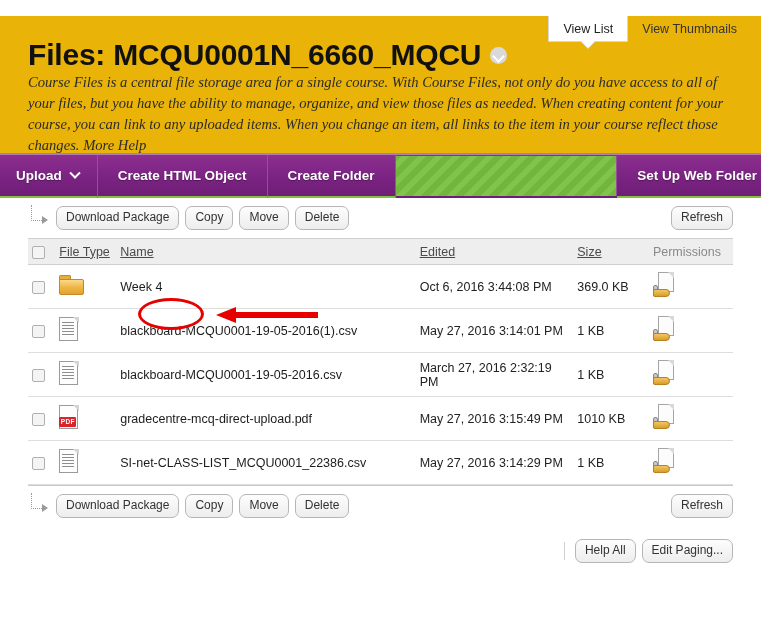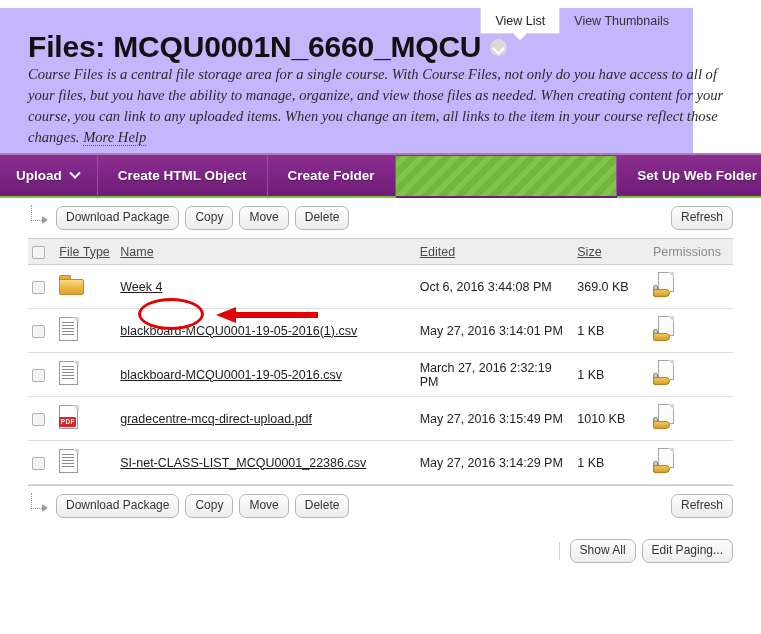--- a/index.html
+++ b/index.html
@@ -11,23 +11,23 @@
     overflow: hidden;
   }
   #page {
     position: relative;
     width: 761px; height: 634px;
     background: #ffffff;
   }
 
   
   .topband {
-    position: absolute; left: 0; top: 8px;
-    width: 693px; height: 148px;
-    background: #c4b5fd;
+    position: absolute; left: 0; top: 16px;
+    width: 761px; height: 148px;
+    background: #eab308;
   }
   .view-tabs {
     position: absolute; right: 10px; top: 0;
     display: flex; align-items: flex-start;
     height: 26px;
   }
   .view-tab {
     font-size: 12.5px; color: #333;
     padding: 6px 14px 5px 14px;
     line-height: 14px;
@@ -242,21 +242,20 @@
     border: 1px solid #b0b0b0;
     background: #f4f4f4;
     border-radius: 2px;
     margin: 0; padding: 0;
     cursor: pointer;
     vertical-align: middle;
   }
 
   .fname {
     color: #1c1c1c;
-    text-decoration: underline;
     cursor: pointer;
   }
 
   
   .ico { display: inline-block; position: relative; }
   .ico-folder {
     width: 26px; height: 20px;
   }
   .ico-folder .tab {
     position: absolute; left: 0; top: 0;
@@ -550,21 +549,21 @@
       <button class="btn">Download Package</button>
       <button class="btn">Copy</button>
       <button class="btn">Move</button>
       <button class="btn">Delete</button>
       <div class="spacer"></div>
       <button class="btn">Refresh</button>
     </div>
 
     <div class="pagination">
       <span class="divider"></span>
-      <button class="btn">Show All</button>
+      <button class="btn">Help All</button>
       <button class="btn">Edit Paging...</button>
     </div>
 
   </div>
 
   <div class="annot annot-circle"></div>
   <svg class="annot annot-arrow" viewBox="0 0 110 20" width="110" height="20">
     <path d="M108,7 L26,7 L26,2 L6,10 L26,18 L26,13 L108,13 Z" fill="#e60000"></path>
   </svg>
 

